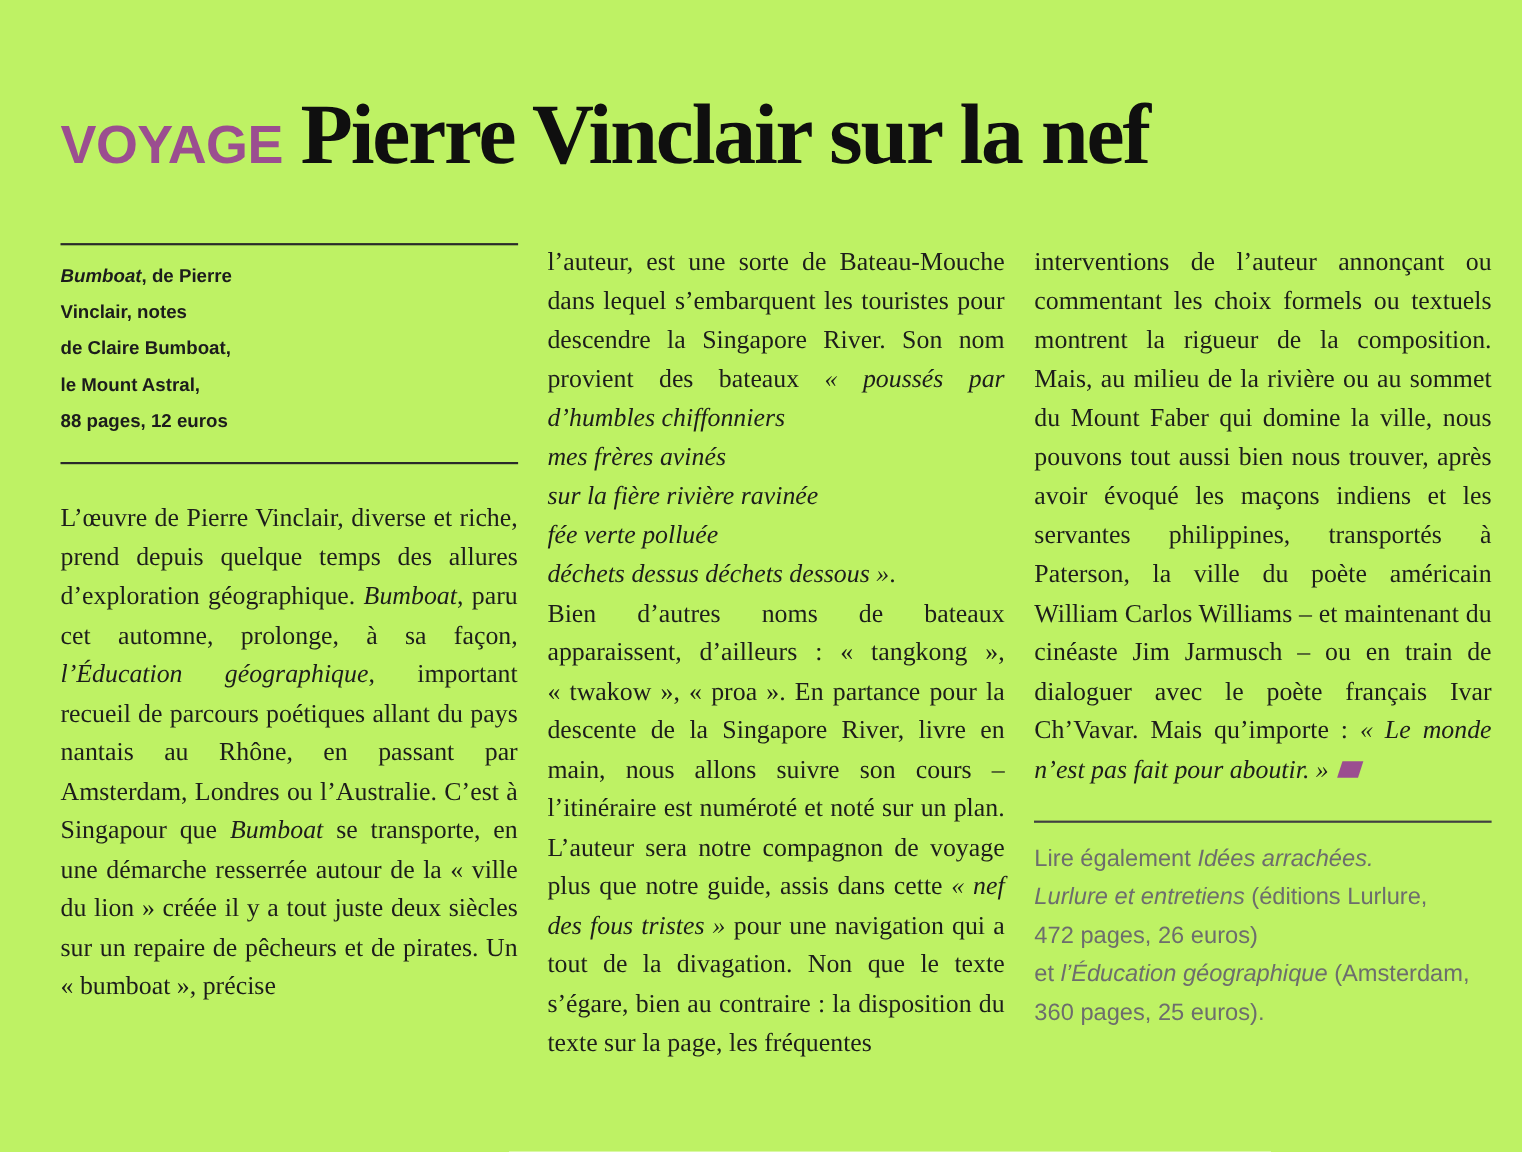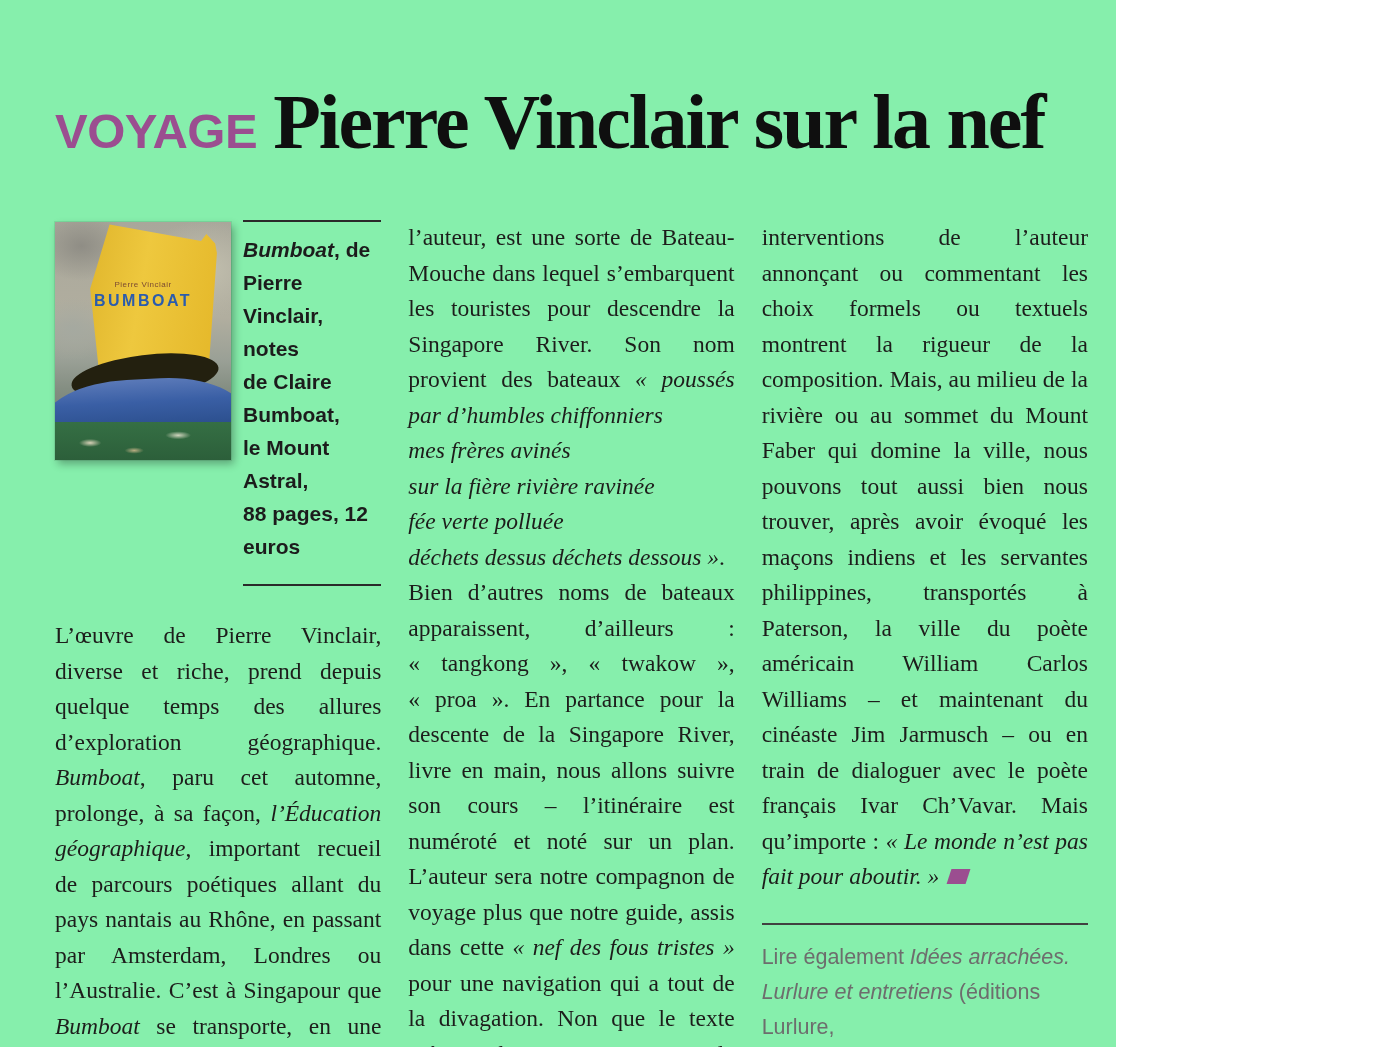--- a/index.html
+++ b/index.html
@@ -1,19 +1,19 @@
 <!DOCTYPE html>
 <html lang="fr" style="--accent: #9b4e90; --headline: #0f0f0f; --body-text: #1d1d1b; --muted: #6d6d6d; --cover-sail: #eec83e; --cover-hull: #3a5fa5; --cover-water: #2c5f3a; --cover-title: #2b5cad;"><head>
 <meta charset="utf-8">
 <style>
   html,body{margin:0;padding:0;background:#ffffff;}
   .page{
     position:relative;
-    width:1116px;height:1047px;
-    background:#86efac;
+    width:1384px;height:1047px;
+    background:#bef264;
     box-sizing:border-box;
     overflow:hidden;
     font-family:"Liberation Serif", serif;
     color:var(--body-text,#1d1d1b);
   }
   .header{padding:80px 28px 0 55px;}
   h1.headline{
     margin:0;
     font-family:"Liberation Serif", serif;
     font-weight:700;
@@ -79,21 +79,21 @@
   .cv-author{position:absolute;top:24.5%;left:0;width:100%;text-align:center;
     font-family:"Liberation Sans",sans-serif;font-size:8px;color:#7c4b32;letter-spacing:.5px;}
   .cv-title{position:absolute;top:29.5%;left:0;width:100%;text-align:center;
     font-family:"Liberation Sans",sans-serif;font-weight:700;font-size:16px;
     color:var(--cover-title,#2b5cad);letter-spacing:2.5px;}
 
   .book-info{
     overflow:hidden; 
     font-family:"Liberation Sans",sans-serif;
     font-weight:700;
-    font-size:21px;
+    font-size:17px;
     line-height:33px;
     color:#1c1c1c;
     border-top:2px solid #2a2a2a;
     border-bottom:2px solid #2a2a2a;
     padding:11px 0 21px;
   }
   .byline{
     font-family:"Liberation Sans",sans-serif;
     font-weight:700;
     font-size:21px;
@@ -124,29 +124,20 @@
 
 <div class="page">
 
   <header class="header">
     <h1 class="headline"><span class="kicker">VOYAGE</span><span>Pierre Vinclair sur la nef</span><br></h1>
   </header>
 
   <div class="cols">
 
     <div class="col col1">
-      <div class="cover">
-        <div class="cv-sky"></div>
-        <div class="cv-sail"></div>
-        <div class="cv-interior"></div>
-        <div class="cv-hull"></div>
-        <div class="cv-water"></div>
-        <div class="cv-author">Pierre Vinclair</div>
-        <div class="cv-title">BUMBOAT</div>
-      </div>
       <div class="book-info"><span class="it">Bumboat</span><span>, de Pierre</span><br><span>Vinclair, notes</span><br><span>de Claire Bumboat,</span><br><span>le Mount Astral,</span><br><span>88 pages, 12 euros</span></div>
       <p class="body"><span>L’œuvre de Pierre Vinclair, diverse et riche, prend depuis quelque temps des allures d’exploration géographique. </span><span class="it">Bumboat</span><span>, paru cet automne, prolonge, à sa façon, </span><span class="it">l’Éducation géographique</span><span>, important recueil de parcours poétiques allant du pays nantais au Rhône, en passant par Amsterdam, Londres ou l’Australie. C’est à Singapour que </span><span class="it">Bumboat</span><span> se transporte, en une démarche resserrée autour de la «&nbsp;ville du lion&nbsp;» créée il y a tout juste deux siècles sur un repaire de pêcheurs et de pirates. Un «&nbsp;bumboat&nbsp;», précise</span></p>
     </div>
 
     <div class="col">
       <p class="body"><span>l’auteur, est une sorte de Bateau-Mouche dans lequel s’embarquent les touristes pour descendre la Singapore River. Son nom provient des bateaux </span><span class="it">«&nbsp;poussés par d’humbles chiffonniers</span><br><span class="it">mes frères avinés</span><br><span class="it">sur la fière rivière ravinée</span><br><span class="it">fée verte polluée</span><br><span class="it">déchets dessus déchets dessous&nbsp;»</span><span>.</span><br><span>Bien d’autres noms de bateaux apparaissent, d’ailleurs&nbsp;: «&nbsp;tangkong&nbsp;», «&nbsp;twakow&nbsp;», «&nbsp;proa&nbsp;». En partance pour la descente de la Singapore River, livre en main, nous allons suivre son cours – l’itinéraire est numéroté et noté sur un plan. L’auteur sera notre compagnon de voyage plus que notre guide, assis dans cette </span><span class="it">«&nbsp;nef des fous tristes&nbsp;»</span><span> pour une navigation qui a tout de la divagation. Non que le texte s’égare, bien au contraire&nbsp;: la disposition du texte sur la page, les fréquentes</span></p>
     </div>
 
     <div class="col">
       <p class="body"><span>interventions de l’auteur annonçant ou commentant les choix formels ou textuels montrent la rigueur de la composition. Mais, au milieu de la rivière ou au sommet du Mount Faber qui domine la ville, nous pouvons tout aussi bien nous trouver, après avoir évoqué les maçons indiens et les servantes philippines, transportés à Paterson, la ville du poète américain William Carlos Williams – et maintenant du cinéaste Jim Jarmusch – ou en train de dialoguer avec le poète français Ivar Ch’Vavar. Mais qu’importe&nbsp;: </span><span class="it">«&nbsp;Le monde n’est pas fait pour aboutir.&nbsp;»</span><span> </span><span class="endmark"></span></p>

